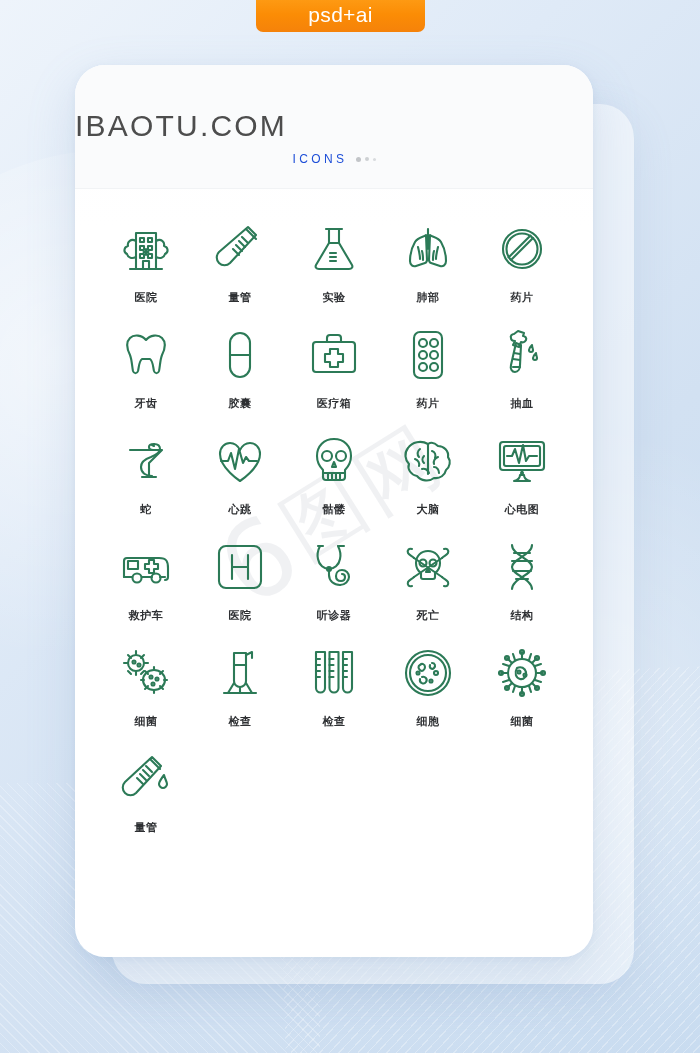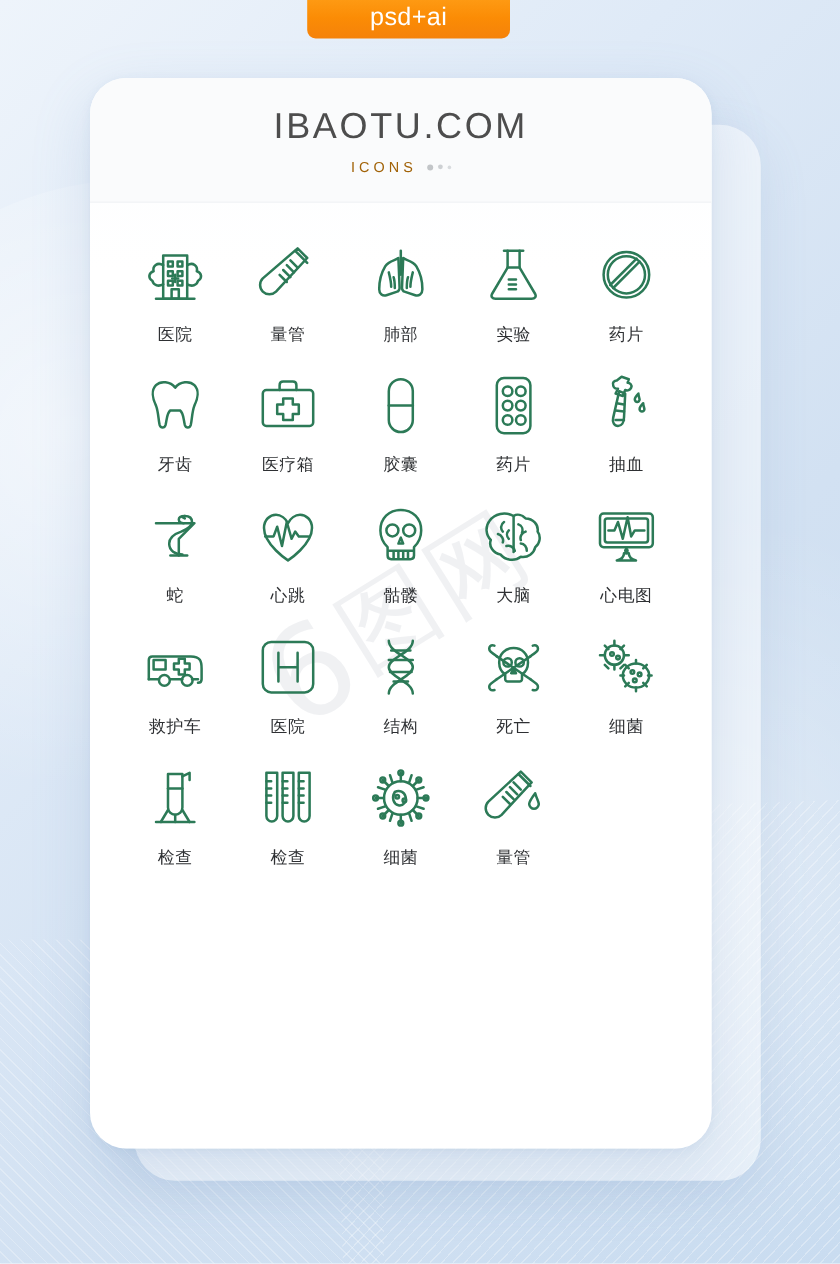--- a/index.html
+++ b/index.html
@@ -79,37 +79,37 @@
     position: absolute;
     left: 75px; top: 65px;
     width: 518px; height: 892px;
     border-radius: 30px;
     background: linear-gradient(180deg, #fcfdfe 0%, #ffffff 18%, #ffffff 100%);
     box-shadow: 0 18px 50px rgba(110,145,190,.20), 0 2px 8px rgba(110,145,190,.10);
     overflow: hidden;
   }
 
   .card-head {
-    padding-top: 24px;
-    text-align: center;
+    padding-top: 44px;
+    text-align: left;
     background: #fafbfc;
     padding-bottom: 22px;
     border-bottom: 1px solid #f1f3f5;
   }
   .brand-title {
     font-size: 30px;
     letter-spacing: 2.2px;
     color: #4d4d4d;
     font-weight: 400;
   }
   .brand-sub {
     margin-top: 9px;
     font-size: 12px;
     letter-spacing: 3.4px;
-    color: #a16207;
+    color: #1d4ed8;
     display: flex; align-items: center; justify-content: center; gap: 6px;
   }
   .dots { display: inline-flex; gap: 4px; align-items: center; margin-left: 2px; }
   .dots i {
     display: block; border-radius: 50%; background: #c2c5c8;
   }
   .dots i:nth-child(1){ width:5px; height:5px; }
   .dots i:nth-child(2){ width:4px; height:4px; background:#cdd0d3; }
   .dots i:nth-child(3){ width:3px; height:3px; background:#d8dbde; }
 
@@ -155,23 +155,23 @@
   .glyph svg * {
     stroke: #2c7a57;
     fill: none;
     stroke-width: 2.1;
     stroke-linecap: round;
     stroke-linejoin: round;
     vector-effect: non-scaling-stroke;
   }
   .cap {
     margin-top: 7px;
-    font-size: 14px;
+    font-size: 11px;
     color: #2e3033;
-    font-weight: 400;
+    font-weight: 700;
     letter-spacing: .5px;
     font-family: "DejaVu Sans", "Liberation Sans", sans-serif;
   }
 </style>
 </head>
 <body>
 
 <div class="bg-blob blob-a"></div>
 <div class="bg-blob blob-b"></div>
 <div class="bg-stripes"></div>
@@ -229,44 +229,44 @@
           <path d="M36 10l10 10"></path>
           <path d="M32 18l6 6M29 22l6 6M26 26l6 6M23 30l6 6"></path>
         </svg>
       </div>
       <div class="cap">量管</div>
     </div>
 
     <div class="cell">
       <div class="glyph">
         <svg viewBox="0 0 60 60" width="60" height="60">
+          <path d="M22 10h16"></path>
+          <path d="M25 10v14L12 46c-1 2 0 4 3 4h30c3 0 4-2 3-4L35 24V10"></path>
+          <path d="M25 24h10"></path>
+          <path d="M26 34h6M26 38h6M26 42h6"></path>
+        </svg>
+      </div>
+      <div class="cap">实验</div>
+    </div>
+
+    <div class="cell">
+      <div class="glyph">
+        <svg viewBox="0 0 60 60" width="60" height="60">
           <path d="M30 10v20"></path>
           <path d="M28 16c-2 2-8 2-11 7-3 5-5 12-5 19 0 4 3 6 6 5l9-3c1 0 2-2 2-3z"></path>
           <path d="M32 16c2 2 8 2 11 7 3 5 5 12 5 19 0 4-3 6-6 5l-9-3c-1 0-2-2-2-3z"></path>
           <path d="M20 28c1 4 2 8 2 12M24 32c1 3 1 6 1 9M40 28c-1 4-2 8-2 12M36 32c-1 3-1 6-1 9"></path>
         </svg>
       </div>
       <div class="cap">肺部</div>
     </div>
 
     <div class="cell">
       <div class="glyph">
         <svg viewBox="0 0 60 60" width="60" height="60">
-          <path d="M22 10h16"></path>
-          <path d="M25 10v14L12 46c-1 2 0 4 3 4h30c3 0 4-2 3-4L35 24V10"></path>
-          <path d="M25 24h10"></path>
-          <path d="M26 34h6M26 38h6M26 42h6"></path>
-        </svg>
-      </div>
-      <div class="cap">实验</div>
-    </div>
-
-    <div class="cell">
-      <div class="glyph">
-        <svg viewBox="0 0 60 60" width="60" height="60">
           <circle cx="30" cy="30" r="19"></circle>
           <circle cx="30" cy="30" r="15.5"></circle>
           <path d="M19 41L41 19"></path>
           <path d="M16.5 38.5L38.5 16.5"></path>
         </svg>
       </div>
       <div class="cap">药片</div>
     </div>
 
 
@@ -277,36 +277,36 @@
         </svg>
       </div>
       <div class="cap">牙齿</div>
     </div>
 
 
 
     <div class="cell">
       <div class="glyph">
         <svg viewBox="0 0 60 60" width="60" height="60">
+          <rect x="20" y="8" width="20" height="44" rx="10"></rect>
+          <path d="M20 30h20"></path>
+        </svg>
+      </div>
+      <div class="cap">胶囊</div>
+    </div>
+
+    <div class="cell">
+      <div class="glyph">
+        <svg viewBox="0 0 60 60" width="60" height="60">
           <path d="M23 17v-4c0-2 1-3 3-3h8c2 0 3 1 3 3v4"></path>
           <rect x="9" y="17" width="42" height="30" rx="3"></rect>
           <path d="M26 24h8v5h5v8h-5v5h-8v-5h-5v-8h5z"></path>
         </svg>
       </div>
       <div class="cap">医疗箱</div>
-    </div>
-
-    <div class="cell">
-      <div class="glyph">
-        <svg viewBox="0 0 60 60" width="60" height="60">
-          <rect x="20" y="8" width="20" height="44" rx="10"></rect>
-          <path d="M20 30h20"></path>
-        </svg>
-      </div>
-      <div class="cap">胶囊</div>
     </div>
 
     <div class="cell">
       <div class="glyph">
         <svg viewBox="0 0 60 60" width="60" height="60">
           <rect x="16" y="7" width="28" height="46" rx="6"></rect>
           <circle cx="25" cy="18" r="4"></circle>
             <circle cx="36" cy="18" r="4"></circle>
           <circle cx="25" cy="30" r="4"></circle>
             <circle cx="36" cy="30" r="4"></circle>
@@ -409,45 +409,57 @@
     <div class="cell">
       <div class="glyph">
         <svg viewBox="0 0 60 60" width="60" height="60">
           <rect x="9" y="9" width="42" height="42" rx="7"></rect>
           <path d="M22 18v24M38 18v24M22 30h16"></path>
         </svg>
       </div>
       <div class="cap">医院</div>
     </div>
 
-
-    <div class="cell">
-      <div class="glyph">
-        <svg viewBox="0 0 60 60" width="60" height="60">
-          <path d="M20 8c0 10 20 14 20 22s-20 12-20 22"></path>
-          <path d="M40 8c0 10-20 14-20 22s20 12 20 22"></path>
-          <path d="M22 16h16M20 24h20M21 34h18M24 42h12"></path>
-        </svg>
-      </div>
-      <div class="cap">结构</div>
+    <div class="cell">
+      <div class="glyph">
+        <svg viewBox="0 0 60 60" width="60" height="60">
+          <path d="M16 9c-2 4-3 9-2 13 1 6 6 10 11 10s10-4 11-10c1-4 0-9-2-13"></path>
+          <path d="M14 9h5M35 9h5"></path>
+          <path d="M25 32v6c0 6 5 10 11 10"></path>
+          <circle cx="25" cy="32" r="2"></circle>
+          <path d="M36 48c5 0 9-4 9-8s-3-7-7-7-6 3-6 6 2 5 5 5 4-2 4-4-1-3-3-3"></path>
+        </svg>
+      </div>
+      <div class="cap">听诊器</div>
     </div>
 
     <div class="cell">
       <div class="glyph">
         <svg viewBox="0 0 60 60" width="60" height="60">
           <path d="M14 12c-3-1-5 1-4 4 1 2 4 3 6 5M46 12c3-1 5 1 4 4-1 2-4 3-6 5"></path>
           <path d="M16 21L44 40M44 21L16 40"></path>
           <path d="M14 49c-3 1-5-1-4-4 1-2 4-3 6-5M46 49c3 1 5-1 4-4-1-2-4-3-6-5"></path>
           <path d="M30 14c-7 0-12 5-12 12 0 5 2 8 5 10v4c0 1 1 2 2 2h10c1 0 2-1 2-2v-4c3-2 5-5 5-10 0-7-5-12-12-12z"></path>
           <circle cx="25" cy="26" r="3.5"></circle>
           <circle cx="35" cy="26" r="3.5"></circle>
           <path d="M30 31l-2 4h4z"></path>
         </svg>
       </div>
       <div class="cap">死亡</div>
+    </div>
+
+    <div class="cell">
+      <div class="glyph">
+        <svg viewBox="0 0 60 60" width="60" height="60">
+          <path d="M20 8c0 10 20 14 20 22s-20 12-20 22"></path>
+          <path d="M40 8c0 10-20 14-20 22s20 12 20 22"></path>
+          <path d="M22 16h16M20 24h20M21 34h18M24 42h12"></path>
+        </svg>
+      </div>
+      <div class="cap">结构</div>
     </div>
 
     <div class="cell">
       <div class="glyph">
         <svg viewBox="0 0 60 60" width="60" height="60">
           <circle cx="20" cy="20" r="8"></circle>
           <path d="M20 8v4M20 28v4M8 20h4M28 20h4M12 12l3 3M28 12l-3 3M12 28l3 3M28 28l-3 3"></path>
           <circle cx="18" cy="19" r="1.5"></circle>
             <circle cx="23" cy="22" r="1.5"></circle>
           <ellipse cx="38" cy="37" rx="11" ry="10"></ellipse>
@@ -481,20 +493,35 @@
           <path d="M25.5 9h9v36a4.5 4.5 0 0 1-9 0z"></path>
           <path d="M39 9h9v36a4.5 4.5 0 0 1-9 0z"></path>
           <path d="M12 16h4M12 22h4M12 28h4M12 34h4"></path>
           <path d="M25.5 16h4M25.5 22h4M25.5 28h4M25.5 34h4"></path>
           <path d="M39 16h4M39 22h4M39 28h4M39 34h4"></path>
         </svg>
       </div>
       <div class="cap">检查</div>
     </div>
 
+    <div class="cell">
+      <div class="glyph">
+        <svg viewBox="0 0 60 60" width="60" height="60">
+          <circle cx="30" cy="30" r="22"></circle>
+          <circle cx="30" cy="30" r="18"></circle>
+          <path d="M22 22c2-2 5-1 5 2s-3 5-5 3-2-4 0-5z"></path>
+          <path d="M34 20c3 0 4 3 2 5s-5 0-4-3"></path>
+          <path d="M24 34c3-1 6 2 4 5s-7 1-6-3"></path>
+          <circle cx="38" cy="30" r="2"></circle>
+          <circle cx="33" cy="38" r="1.5"></circle>
+          <circle cx="20" cy="30" r="1.5"></circle>
+        </svg>
+      </div>
+      <div class="cap">细胞</div>
+    </div>
 
     <div class="cell">
       <div class="glyph">
         <svg viewBox="0 0 60 60" width="60" height="60">
           <circle cx="30" cy="30" r="14"></circle>
           <path d="M30 16v-7M30 44v7M16 30H9M44 30h7M20 20l-5-5M40 20l5-5M20 40l-5 5M40 40l5 5M23 17l-2-6M37 17l2-6M17 37l-6 2M43 23l6-2M17 23l-6-2M43 37l6 2M23 43l-2 6M37 43l2 6"></path>
           <circle cx="30" cy="9" r="2"></circle>
             <circle cx="30" cy="51" r="2"></circle>
           <circle cx="9" cy="30" r="2"></circle>
             <circle cx="51" cy="30" r="2"></circle>

